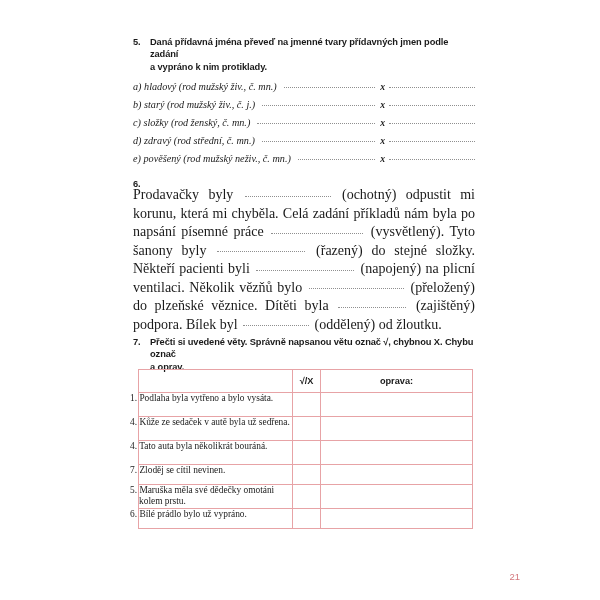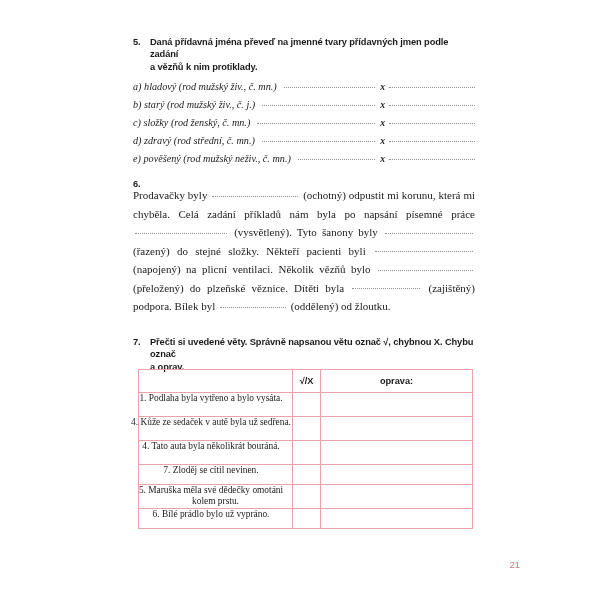--- a/index.html
+++ b/index.html
@@ -85,21 +85,21 @@
     border-bottom: 1px dotted #8f8f8f;
     position: relative;
     top: -2px;
     margin-left: 3px;
   }
 
   
   #ex6 { top: 178px; }
   .ex6-para {
     margin: 8px 0 0 0;
-    font-size: 11px;
+    font-size: 14px;
     line-height: 18.5px;
     text-align: justify;
     text-align-last: left;
     color: #1a1a1a;
   }
   .blank {
     display: inline-block;
     border-bottom: 1px dotted #8f8f8f;
     position: relative;
     top: -2.5px;
@@ -122,21 +122,20 @@
     top: 369px;
     width: 334px;
     border-collapse: collapse;
     table-layout: fixed;
     font-family: "Liberation Serif", "DejaVu Serif", serif;
   }
   .wk-table td, .wk-table th {
     border: 1px solid #e7a3a6;
     padding: 0;
     vertical-align: top;
-    text-align: center;
   }
   .wk-table th {
     height: 22px;
     font-family: "Liberation Sans", "DejaVu Sans", sans-serif;
     font-weight: bold;
     font-size: 9.2px;
     text-align: center;
     vertical-align: middle;
     color: #1a1a1a;
   }
@@ -151,38 +150,38 @@
     text-indent: -9px;
     padding-left: 14px;
   }
   .r-tall { height: 24px; }
   .r-short { height: 20px; }
 
   
   .page-number {
     position: absolute;
     right: 80px;
-    top: 559px;
+    top: 571px;
     font-family: "Liberation Sans", "DejaVu Sans", sans-serif;
     font-size: 9.5px;
     font-weight: normal;
     color: #d4797e;
   }
 </style>
 </head>
 <body>
 
 <div class="page">
 
   <section class="exercise" id="ex5">
     <div class="ex-heading">
       <span class="ex-num">5.</span>
       <span>Daná přídavná jména převeď na jmenné tvary přídavných jmen podle zadání</span>
       <br>
-      <span>a vězňů k nim protiklady.</span>
+      <span>a vypráno k nim protiklady.</span>
     </div>
 
     <ul class="ex5-list">
       <li class="ex5-item">
         <span class="ex5-label">a) hladový (rod mužský živ., č. mn.)</span>
         <span class="dots-a"></span>
         <span class="x-sep">x</span>
         <span class="dots-b"></span>
       </li>
       <li class="ex5-item">

